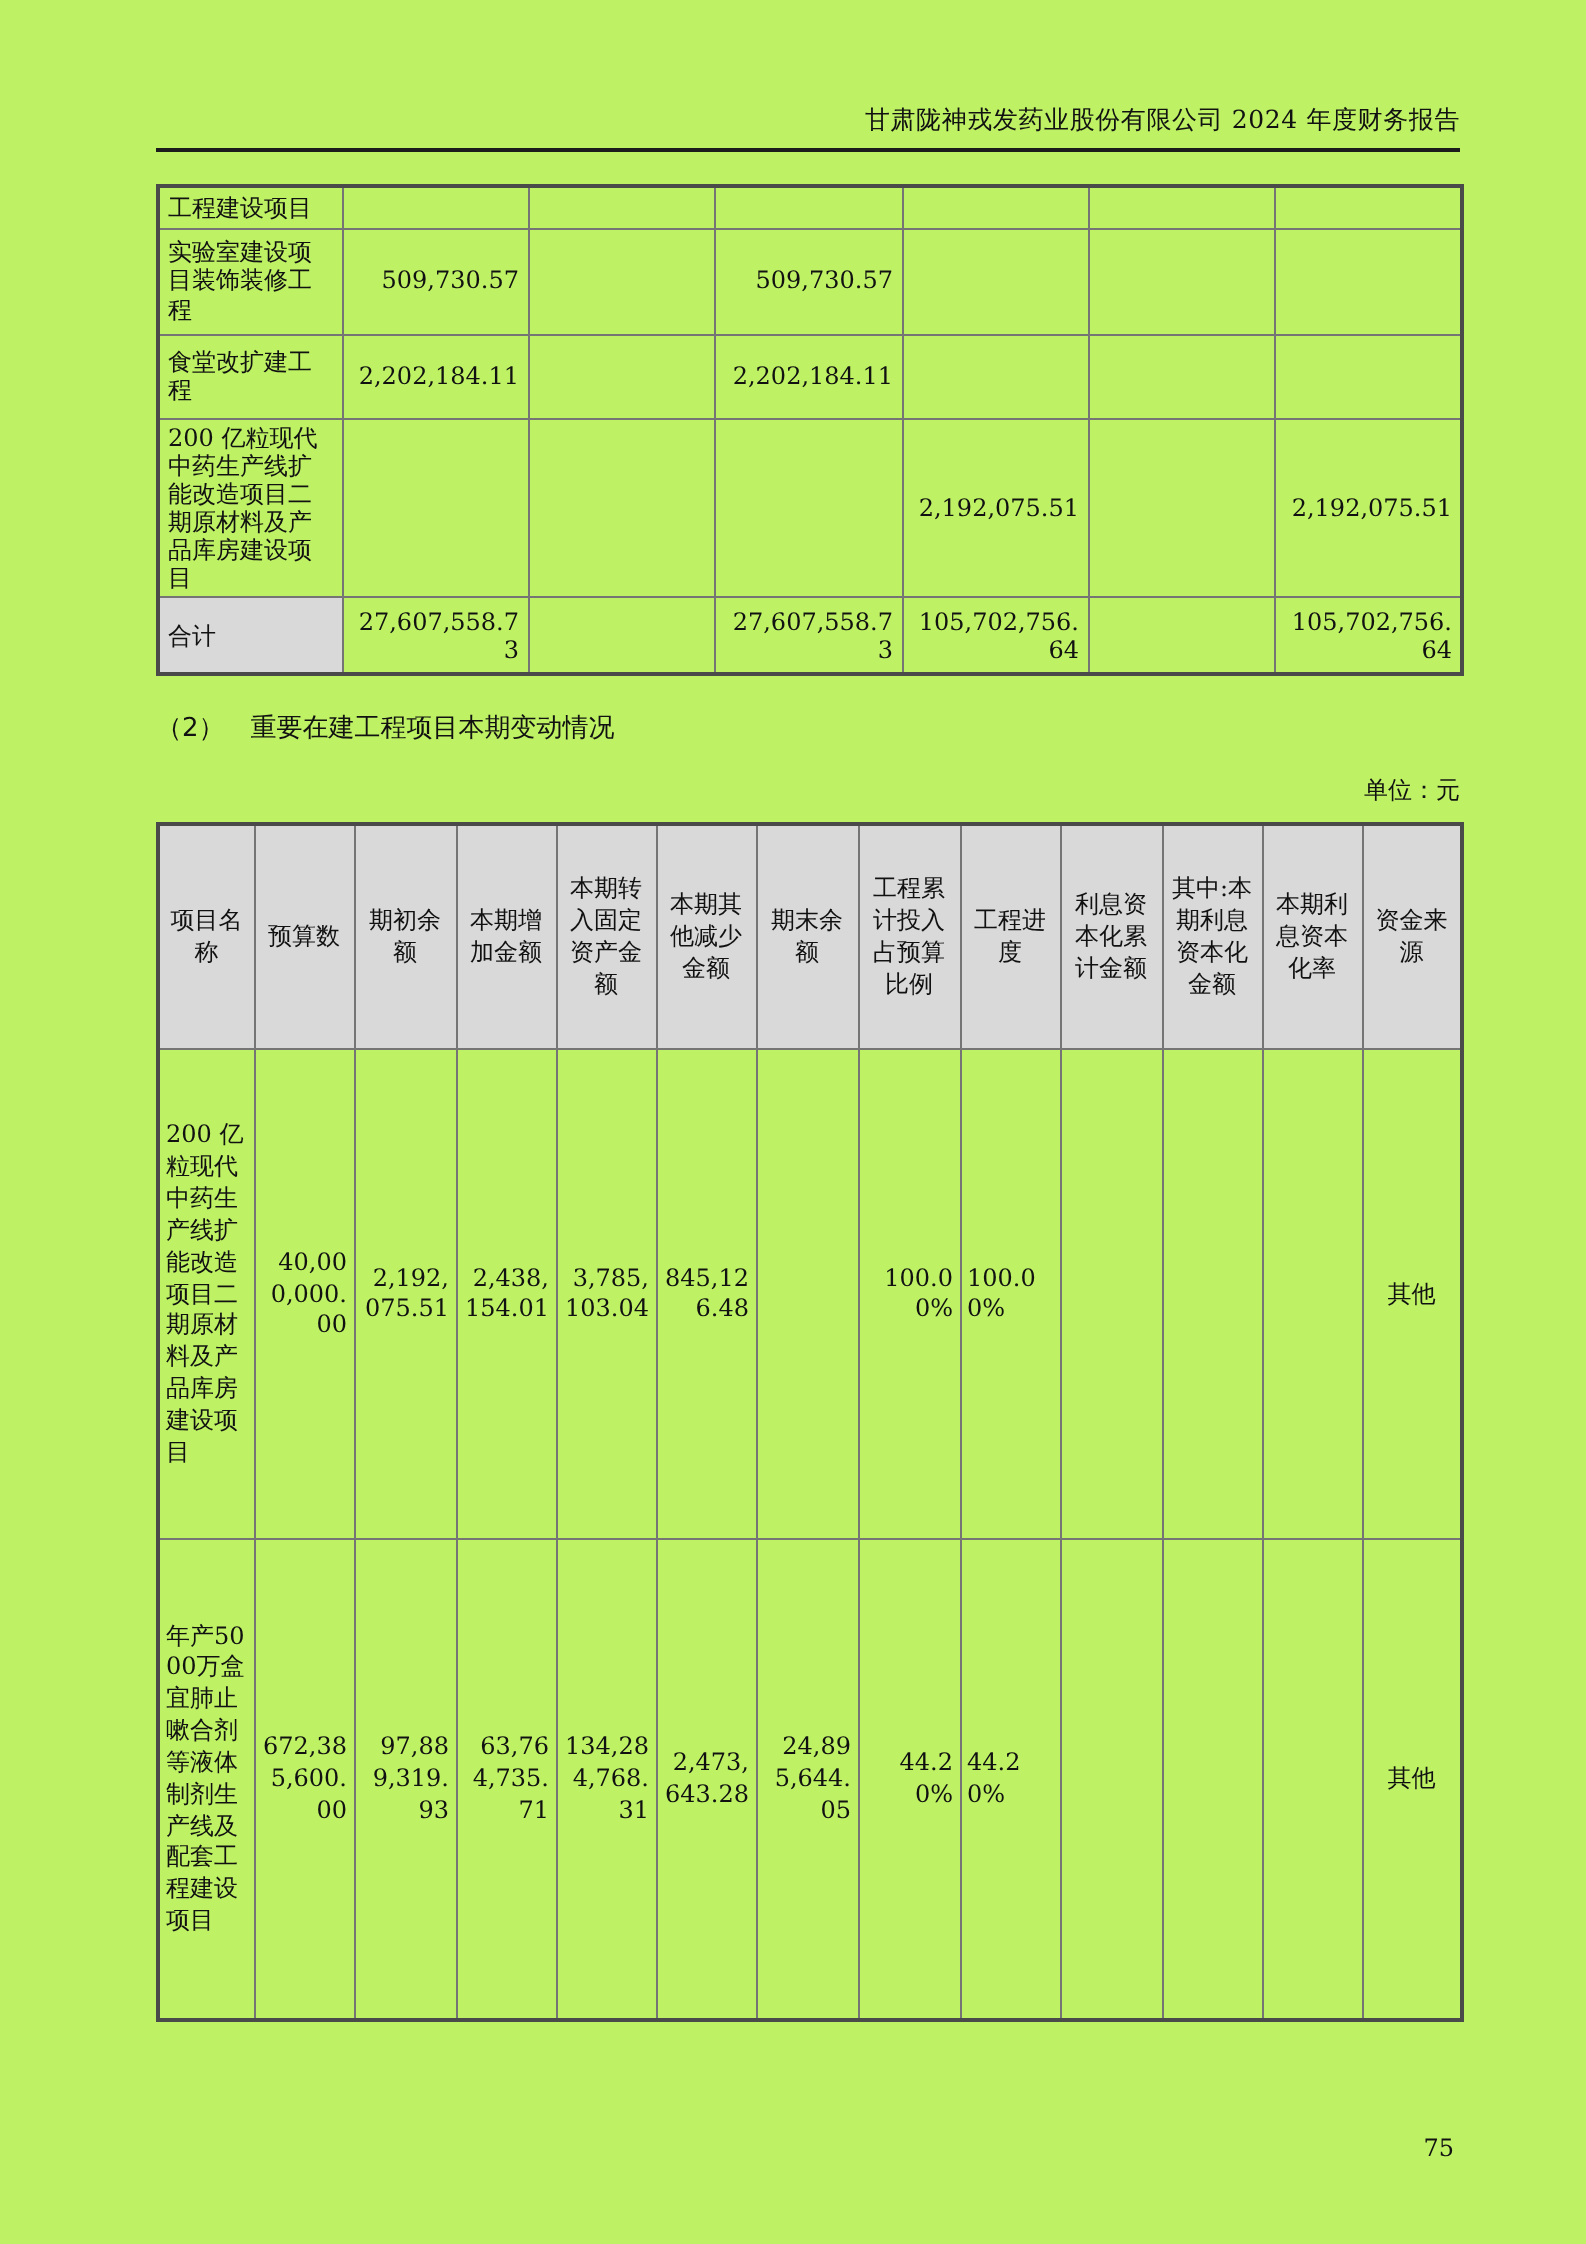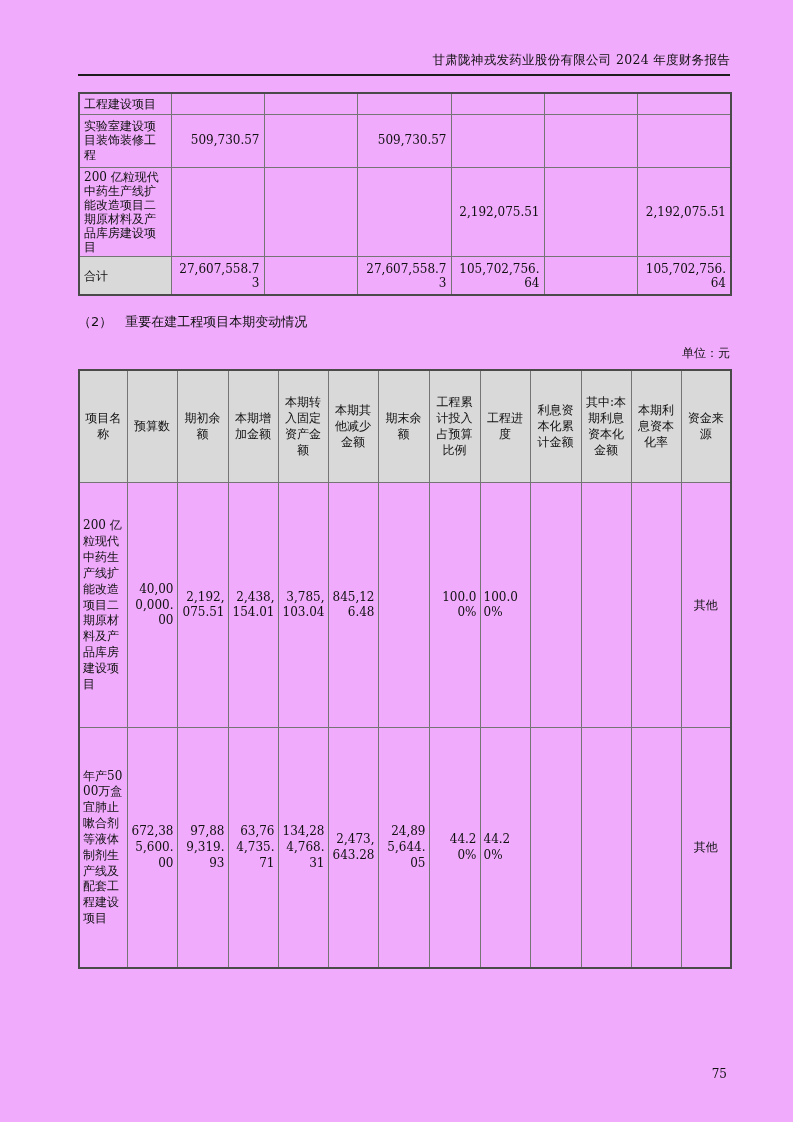--- a/index.html
+++ b/index.html
@@ -1,20 +1,20 @@
 <!DOCTYPE html>
 <html><head>
 <meta charset="utf-8">
 <style>
   * { margin:0; padding:0; box-sizing:border-box; }
   html,body { background:#e8e8e8; }
   .page {
     position:relative;
     width:793px; height:1122px;
-    background:#f0abfc;
+    background:#bef264;
     font-family:"DejaVu Serif","Liberation Serif",serif;
     color:#111;
     overflow:hidden;
     margin:0 auto;
   }
   .content { margin-left:78px; width:652px; }
   .doc-header { padding-top:52px; text-align:right; font-size:12.5px; letter-spacing:0.3px; }
   .header-rule { margin-top:5px; border-bottom:2px solid #1c1c1c; }
 
   table { border-collapse:collapse; table-layout:fixed; font-size:12px; }
@@ -69,20 +69,29 @@
             <td class="num"></td>
             <td class="num"></td>
             <td class="num"></td>
             <td class="num"></td>
           </tr>
           <tr style="height: 53px;">
             <td class="lbl">实验室建设项目装饰装修工程</td>
             <td class="num">509,730.57</td>
             <td class="num"></td>
             <td class="num">509,730.57</td>
+            <td class="num"></td>
+            <td class="num"></td>
+            <td class="num"></td>
+          </tr>
+          <tr style="height: 42px;">
+            <td class="lbl">食堂改扩建工程</td>
+            <td class="num">2,202,184.11</td>
+            <td class="num"></td>
+            <td class="num">2,202,184.11</td>
             <td class="num"></td>
             <td class="num"></td>
             <td class="num"></td>
           </tr>
           <tr style="height: 84px;">
             <td class="lbl">200 亿粒现代中药生产线扩能改造项目二期原材料及产品库房建设项目</td>
             <td class="num"></td>
             <td class="num"></td>
             <td class="num"></td>
             <td class="num">2,192,075.51</td>

